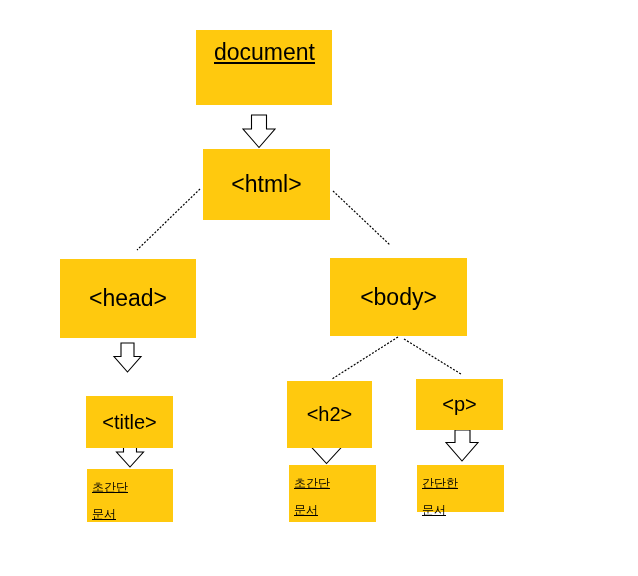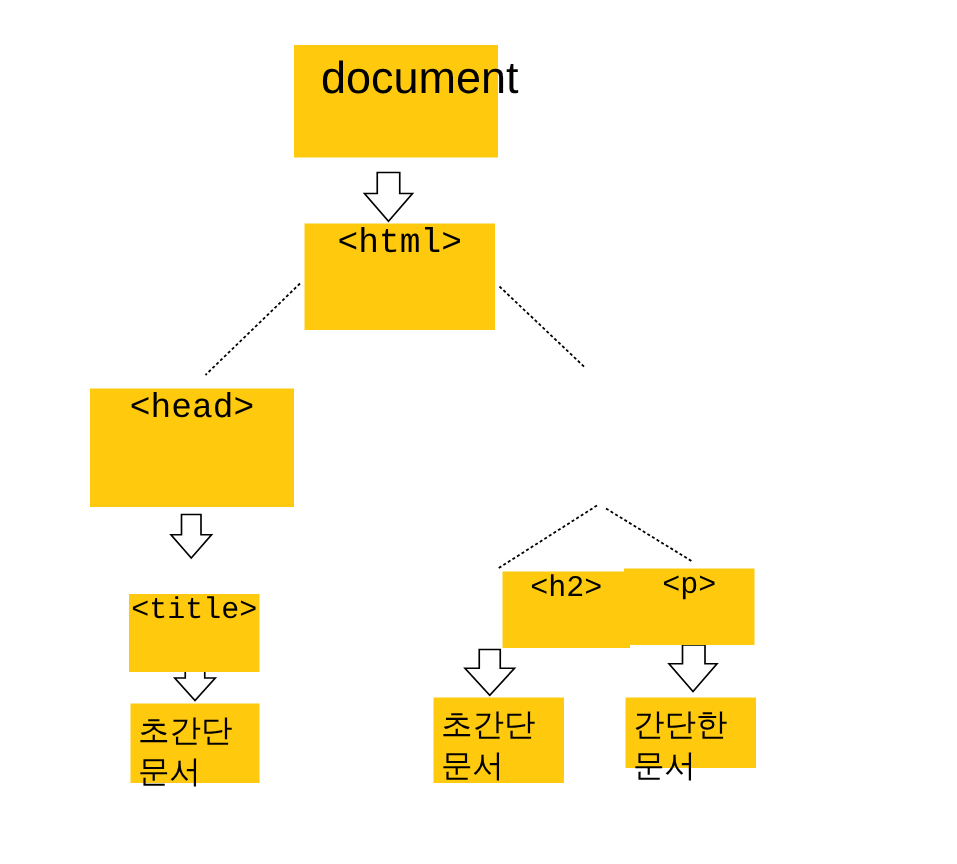--- a/index.html
+++ b/index.html
@@ -26,42 +26,43 @@
     stroke:var(--line, #000000);
     stroke-width:1.1;
     stroke-linejoin:miter;
   }
   .box {
     position:absolute;
     background:var(--box-fill, #FFC90E);
     z-index:1;
   }
   .box.center {
-    display:flex; align-items:flex-start; justify-content:center;
+    display:flex; align-items:center; justify-content:center;
     font-size:23px;
-    font-family:Liberation Mono, monospace;
   }
   .box.center.small { font-size:20px; }
   .box.twolines {
     box-sizing:border-box;
-    font-size:30px; line-height:29px;
+    font-size:23px; line-height:29px;
     padding:8px 0 16px 18px;
+    text-decoration:underline;
   }
   .box.leaf {
     box-sizing:border-box;
-    font-size:21px; line-height:27px;
+    font-size:12px; line-height:27px;
     padding:5px 0 0 5px;
+    text-decoration:underline;
   }
   
   .n-document { left:196px; top:30px;  width:136px; height:75px; }
   .n-html     { left:203px; top:149px; width:127px; height:71px; }
   .n-head     { left:60px;  top:259px; width:136px; height:79px; }
   .n-body     { left:330px; top:258px; width:137px; height:78px; }
   .n-title    { left:86px;  top:396px; width:87px;  height:52px; }
-  .n-h2       { left:287px; top:381px; width:85px;  height:51px;margin-left:48px; }
+  .n-h2       { left:287px; top:381px; width:85px;  height:67px; }
   .n-p        { left:416px; top:379px; width:87px;  height:51px; }
   .n-leaf1    { left:87px;  top:469px; width:86px;  height:53px; }
   .n-leaf2    { left:289px; top:465px; width:87px;  height:57px; }
   .n-leaf3    { left:417px; top:465px; width:87px;  height:47px; }
 </style>
 </head>
 <body>
 
 <div class="canvas">
 
@@ -84,20 +85,23 @@
   </div>
 
   <div class="box center n-html">
     <span>&lt;html&gt;</span>
   </div>
 
   <div class="box center n-head">
     <span>&lt;head&gt;</span>
   </div>
 
+  <div class="box center n-body">
+    <span>&lt;body&gt;</span>
+  </div>
 
   <div class="box center small n-title">
     <span>&lt;title&gt;</span>
   </div>
 
   <div class="box center small n-h2">
     <span>&lt;h2&gt;</span>
   </div>
 
   <div class="box center small n-p">

